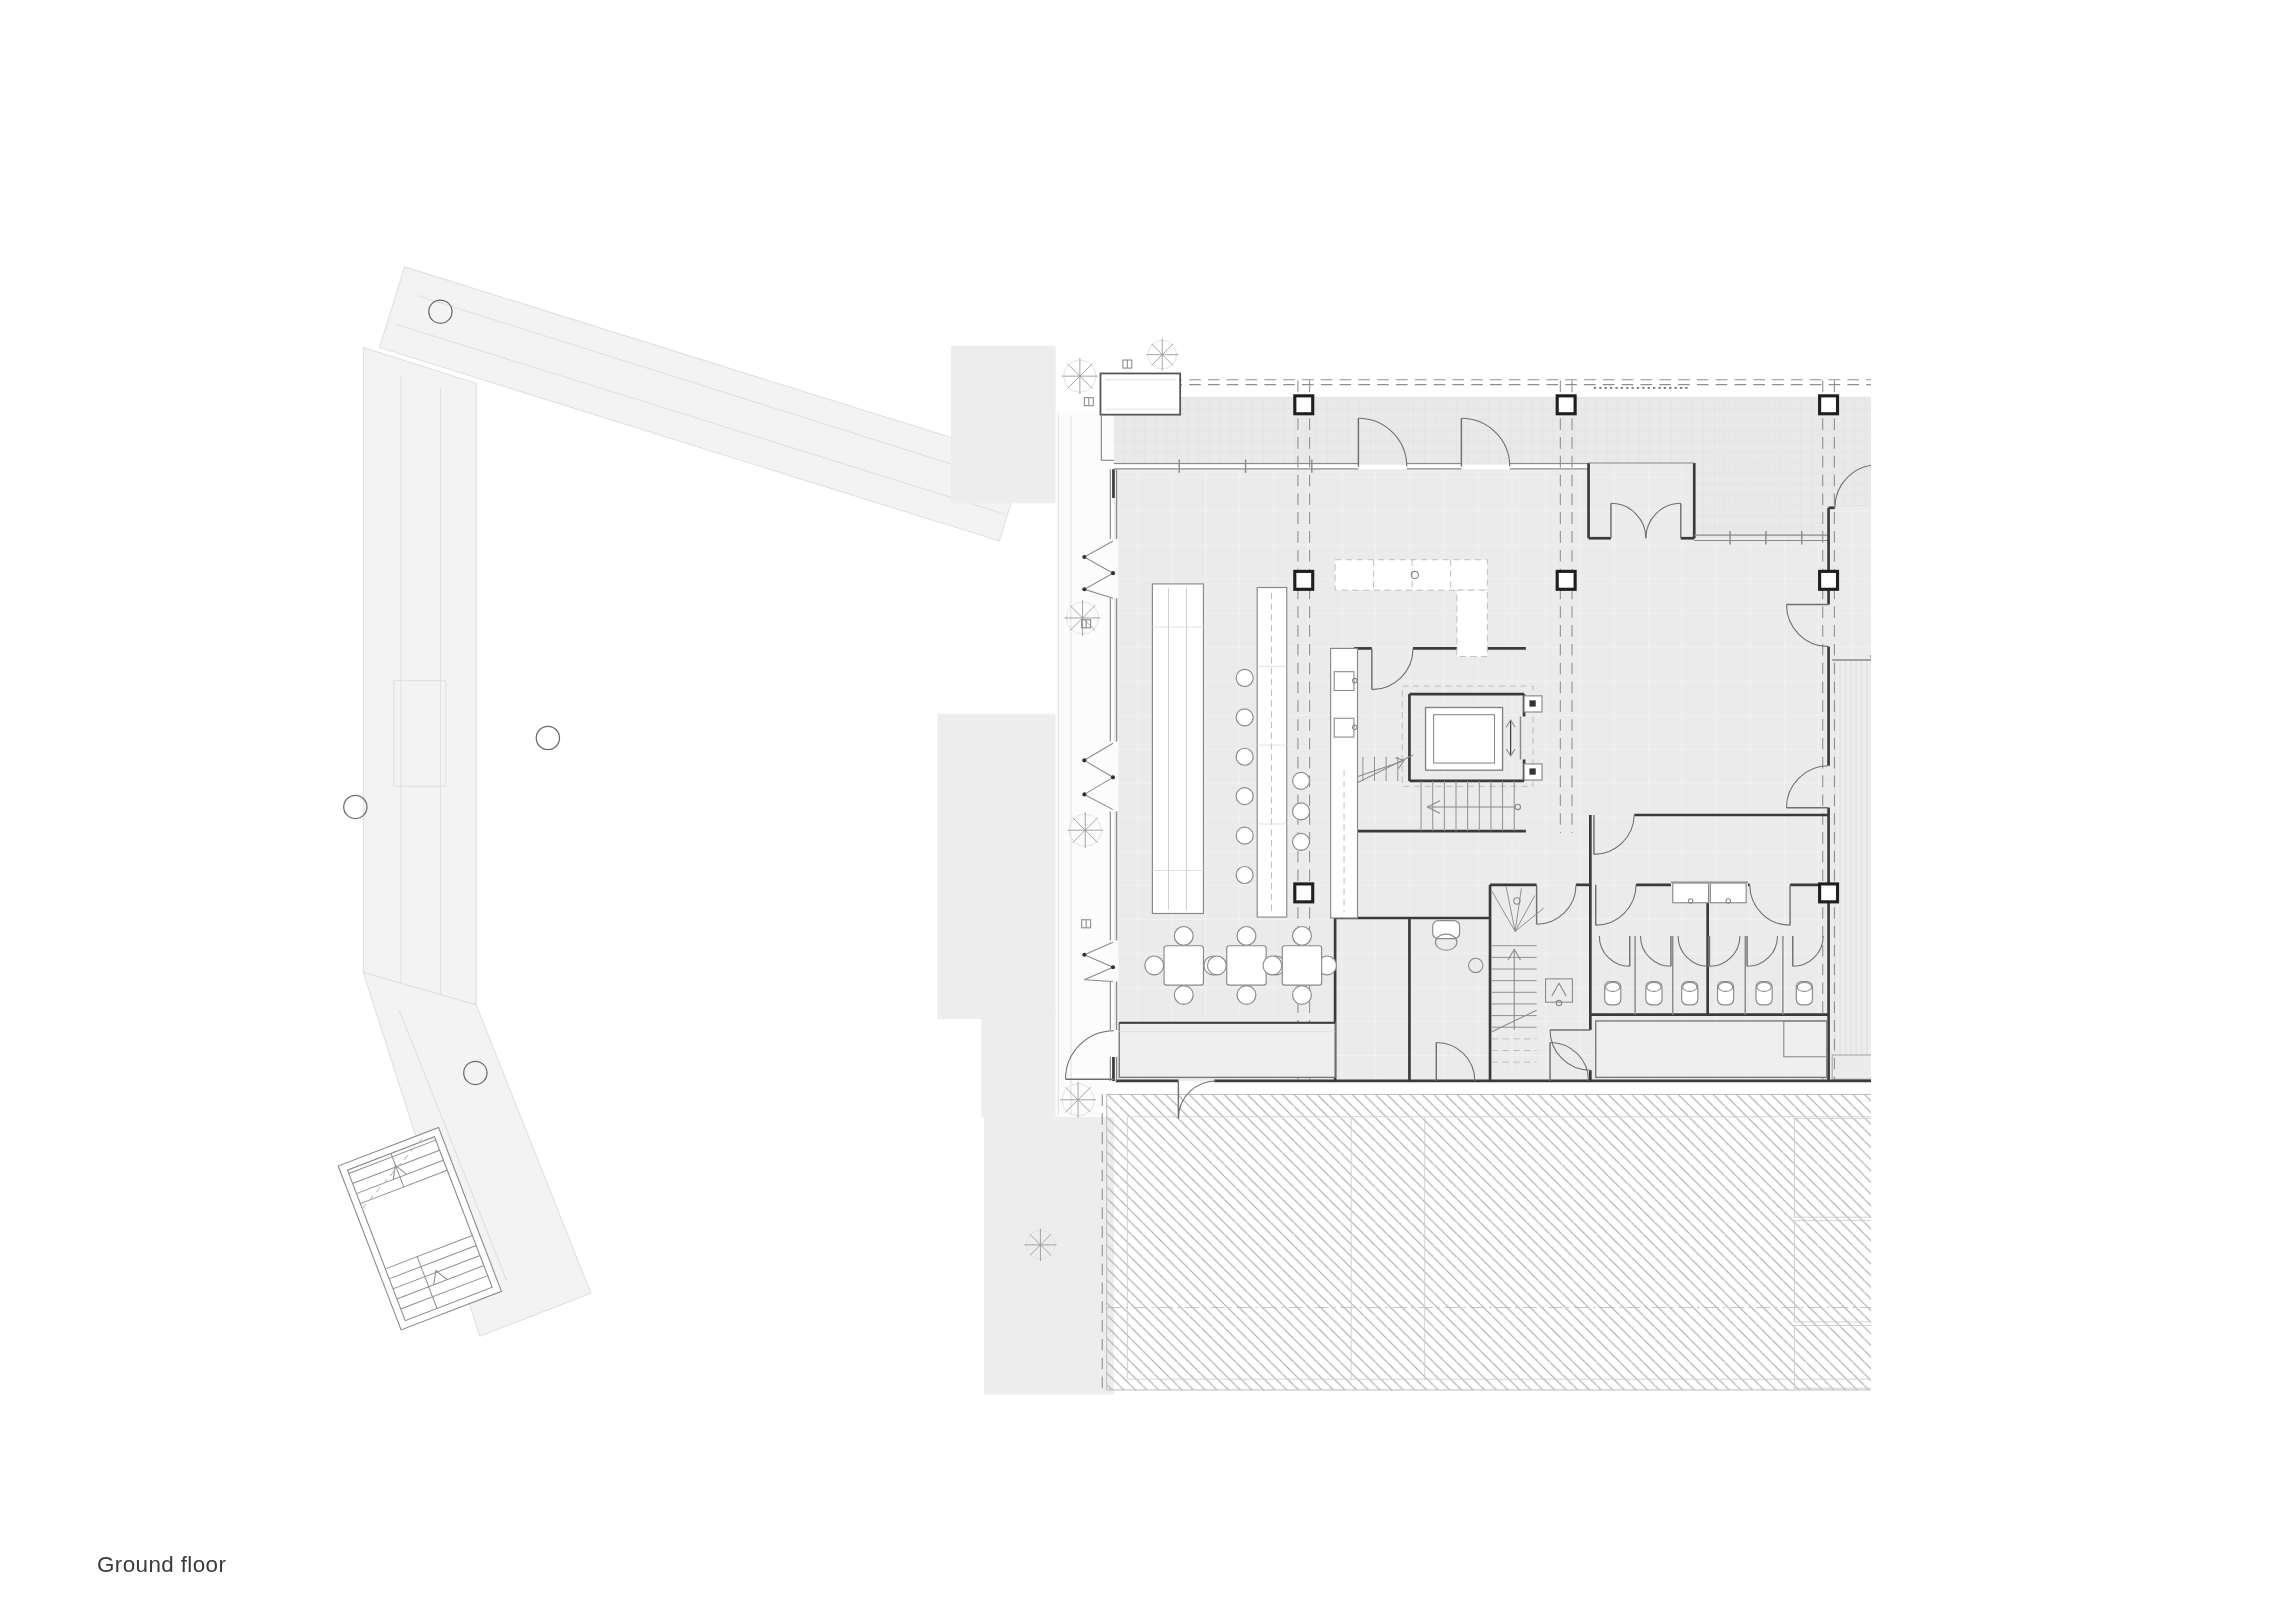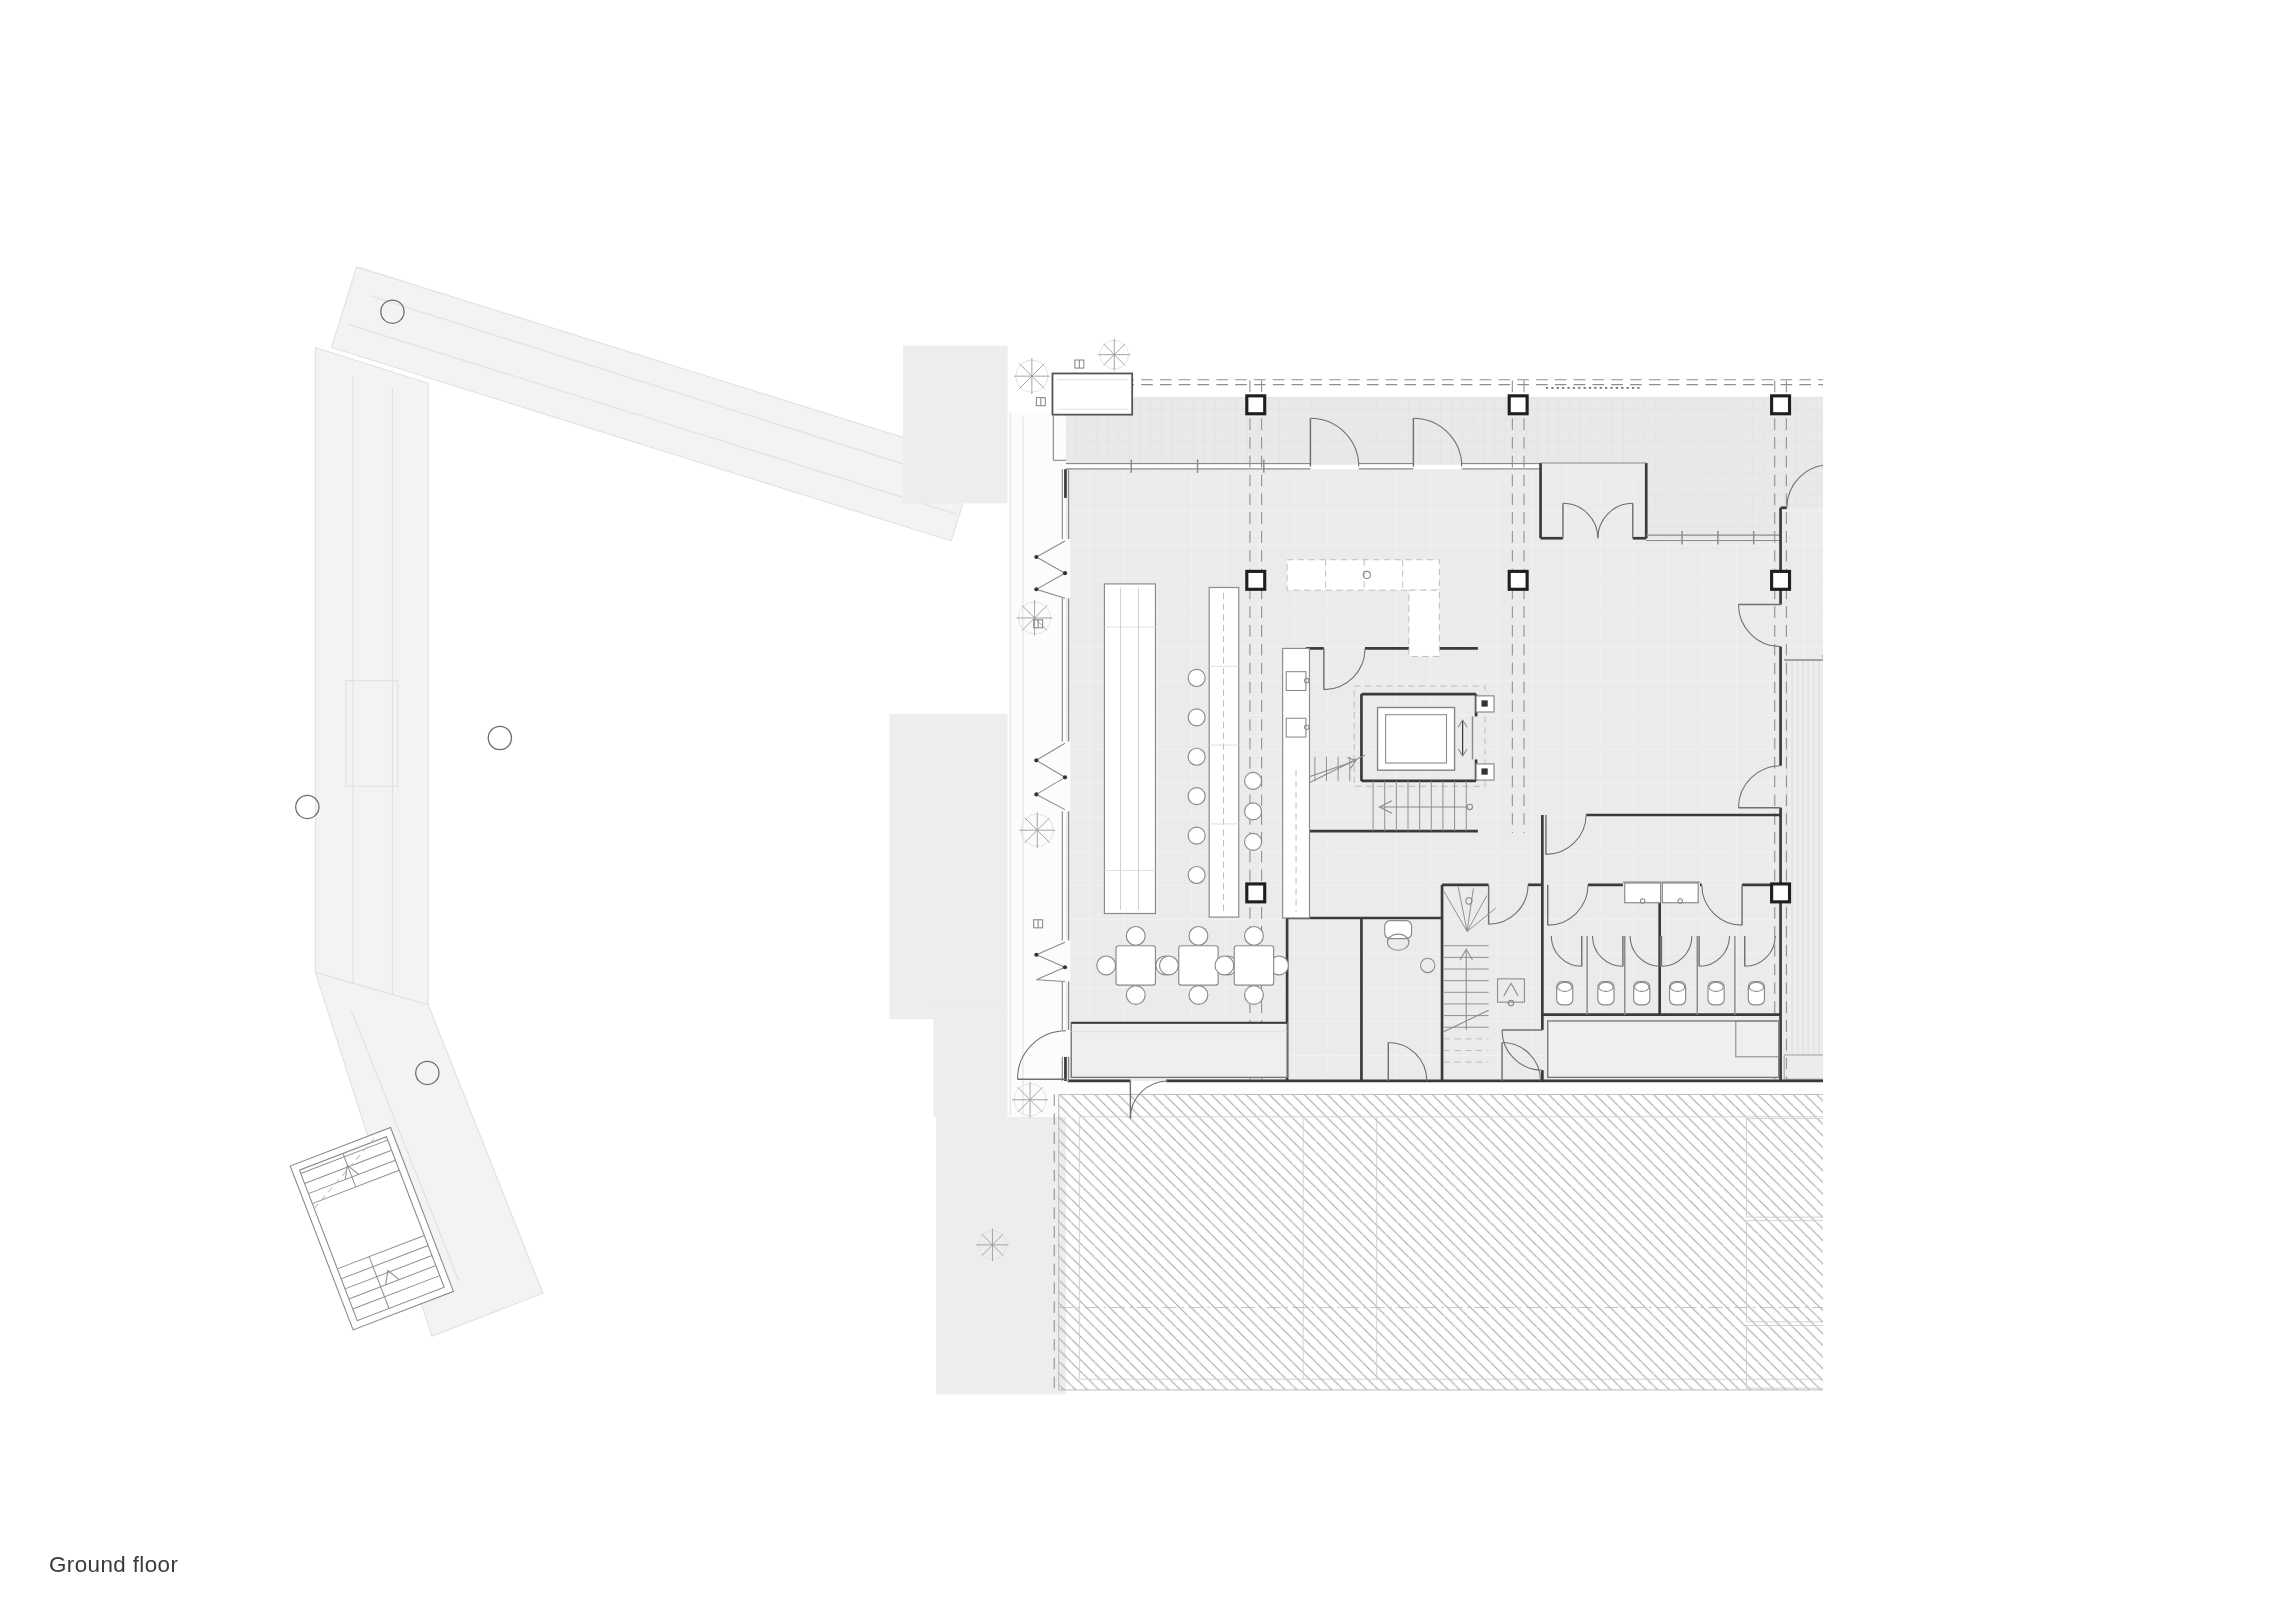--- a/index.html
+++ b/index.html
@@ -1,17 +1,17 @@
 <!DOCTYPE html>
 <html style="--page-bg: #ffffff; --label-color: #3a3a3a; --wall-color: #3a3a3a; --line-medium: #8a8a8a; --line-light: #bdbdbd; --dash-color: #8f8f8f; --door-color: #6f6f6f; --floor-fill: #ebebeb; --terrace-fill: #e9e9e9; --stripe-fill: #ededed; --bench-fill: #efefef; --hatch-line: #a3a3a3; --context-line: #e0e0e0; --context-fill: #f3f3f3;font-size:14.3px"><head>
 <meta charset="utf-8">
 <style>
   html,body{margin:0;padding:0;background:#fff;}
   .page{position:relative;width:1823px;height:1621px;background:var(--page-bg,#fff);overflow:hidden;
-        font-family:"Liberation Sans", sans-serif;}
+        font-family:"Liberation Sans", sans-serif;margin-left:48px;}
   .plan-label{position:absolute;left:49px;top:1552px;font-size:22.4px;color:var(--label-color,#3a3a3a);
               letter-spacing:0.4px;}
   svg{position:absolute;left:0;top:0;}
   
   .wl{stroke:var(--wall-color);stroke-width:3;fill:none;stroke-linecap:butt}
   .wl2{stroke:var(--wall-color);stroke-width:2;fill:none}
   .th{stroke:var(--line-medium);stroke-width:1.3;fill:none}
   .thk{stroke:var(--line-medium);stroke-width:1.6;fill:none}
   .fx{stroke:var(--line-medium);stroke-width:1.3;fill:#fff}
   .fxn{stroke:var(--line-medium);stroke-width:1.2;fill:none}

